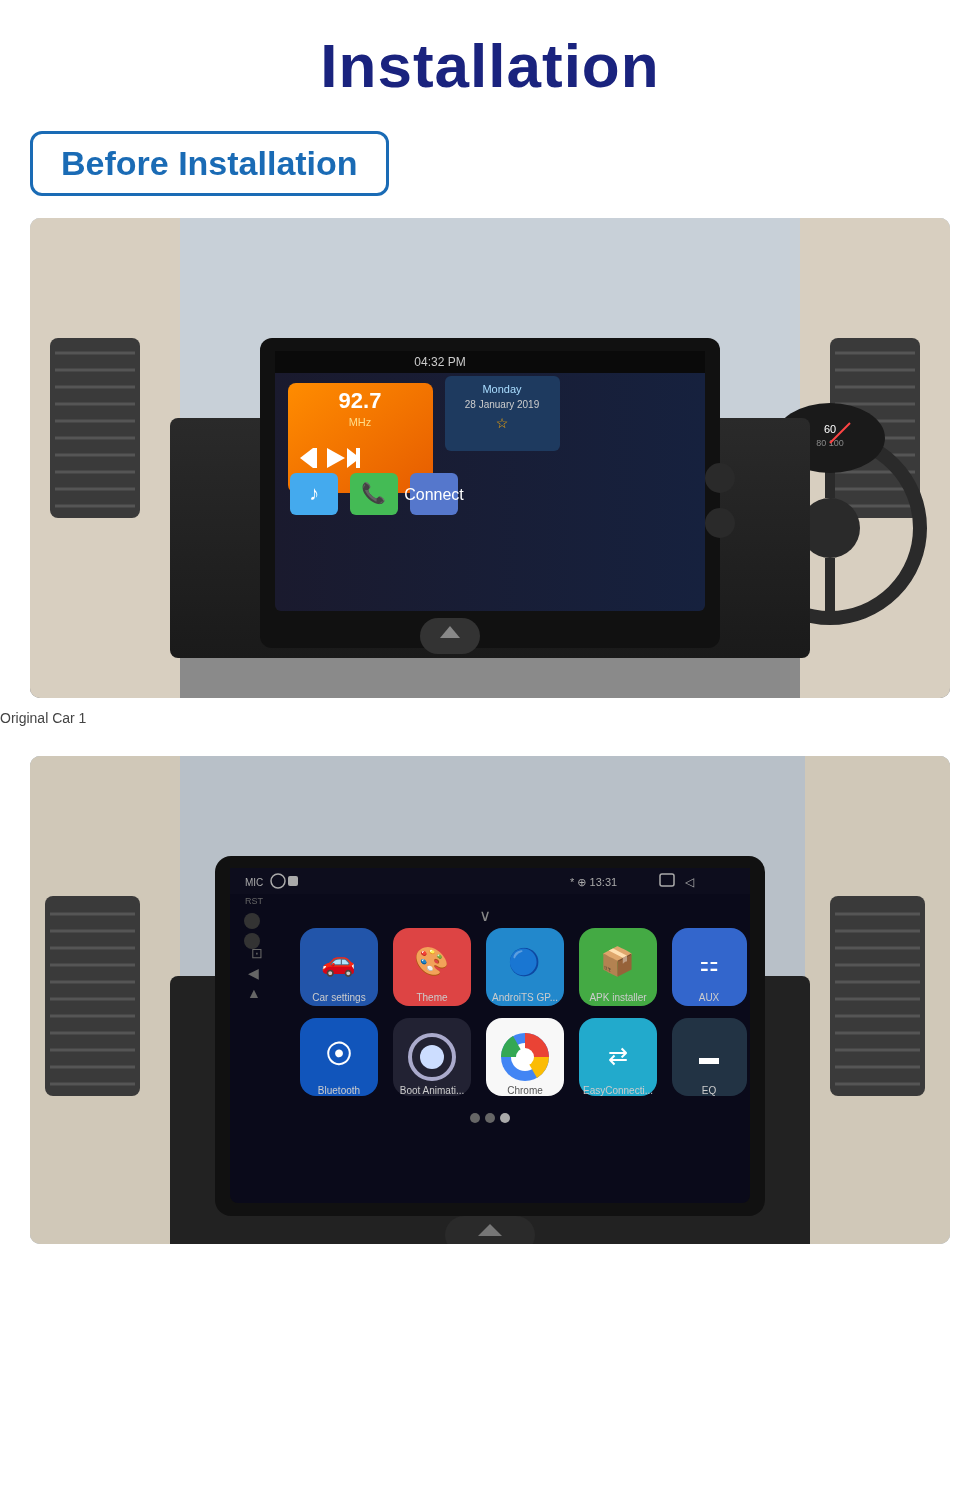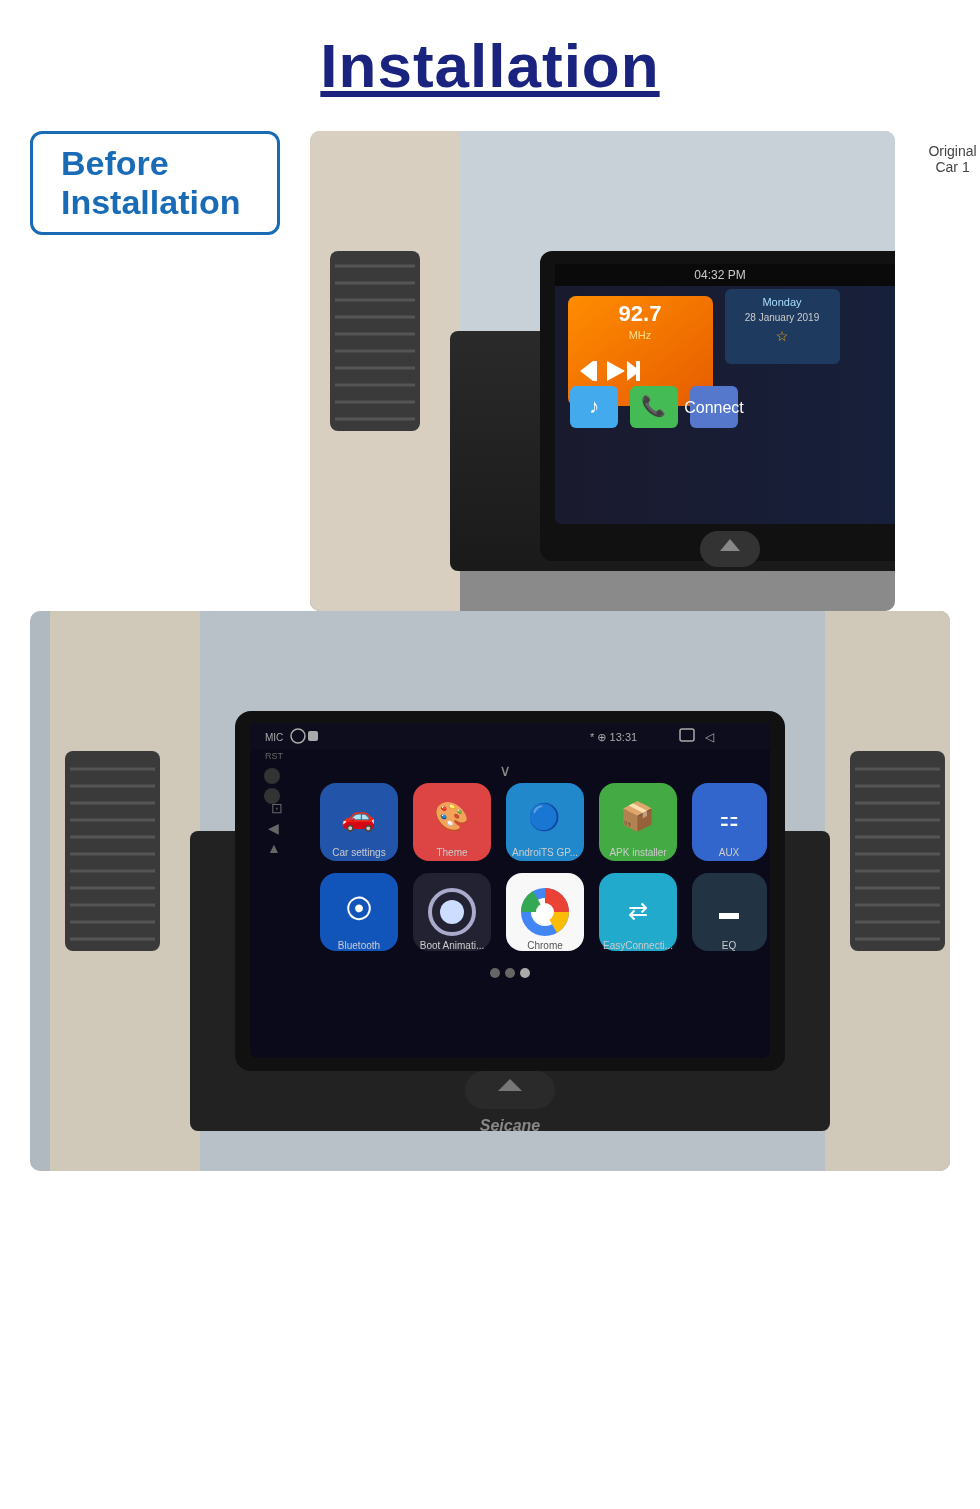--- a/index.html
+++ b/index.html
@@ -14,21 +14,20 @@
     }
 
     .page-title {
       font-size: 62px;
       font-weight: 900;
       color: #1a237e;
       text-align: center;
       margin-top: 30px;
       margin-bottom: 30px;
       letter-spacing: 1px;
-      text-decoration: underline;
     }
 
     .section-label {
       display: inline-block;
       border: 3px solid #1a6bb5;
       border-radius: 12px;
       padding: 10px 28px;
       margin-left: 30px;
       margin-bottom: 22px;
       font-size: 34px;
@@ -51,21 +50,21 @@
       text-align: center;
       font-size: 14px;
       color: #444;
       margin-top: 12px;
       margin-bottom: 30px;
     }
 
     .section-row {
       width: 100%;
       display: flex;
-      flex-direction: row;
+      flex-direction: column;
       align-items: flex-start;
     }
   </style>
 </head>
 <body>
 
 <h1 class="page-title">Installation</h1>
 
 <div class="section-row">
   <span class="section-label">Before Installation</span>
@@ -188,21 +187,21 @@
       <circle cx="690" cy="260" r="15" fill="#2a2a2a"></circle>
       <circle cx="690" cy="305" r="15" fill="#2a2a2a"></circle>
     </svg>
   </div>
 
   <p class="caption">Original Car  1</p>
 </div>
 
 <div class="section-row">
 
-  <div class="car-image-container" style="height: 560px; padding-left: 20px;">
+  <div class="car-image-container" style="height: 488px;">
     
     <svg viewBox="0 0 920 560" width="920" height="560" xmlns="http://www.w3.org/2000/svg">
       <defs>
         <linearGradient id="bg2Grad" x1="0" y1="0" x2="0" y2="1">
           <stop offset="0%" stop-color="#c0c8d0"></stop>
           <stop offset="100%" stop-color="#888"></stop>
         </linearGradient>
         <linearGradient id="screen2Grad" x1="0" y1="0" x2="1" y2="1">
           <stop offset="0%" stop-color="#1a1a2e"></stop>
           <stop offset="100%" stop-color="#0f0f1a"></stop>

